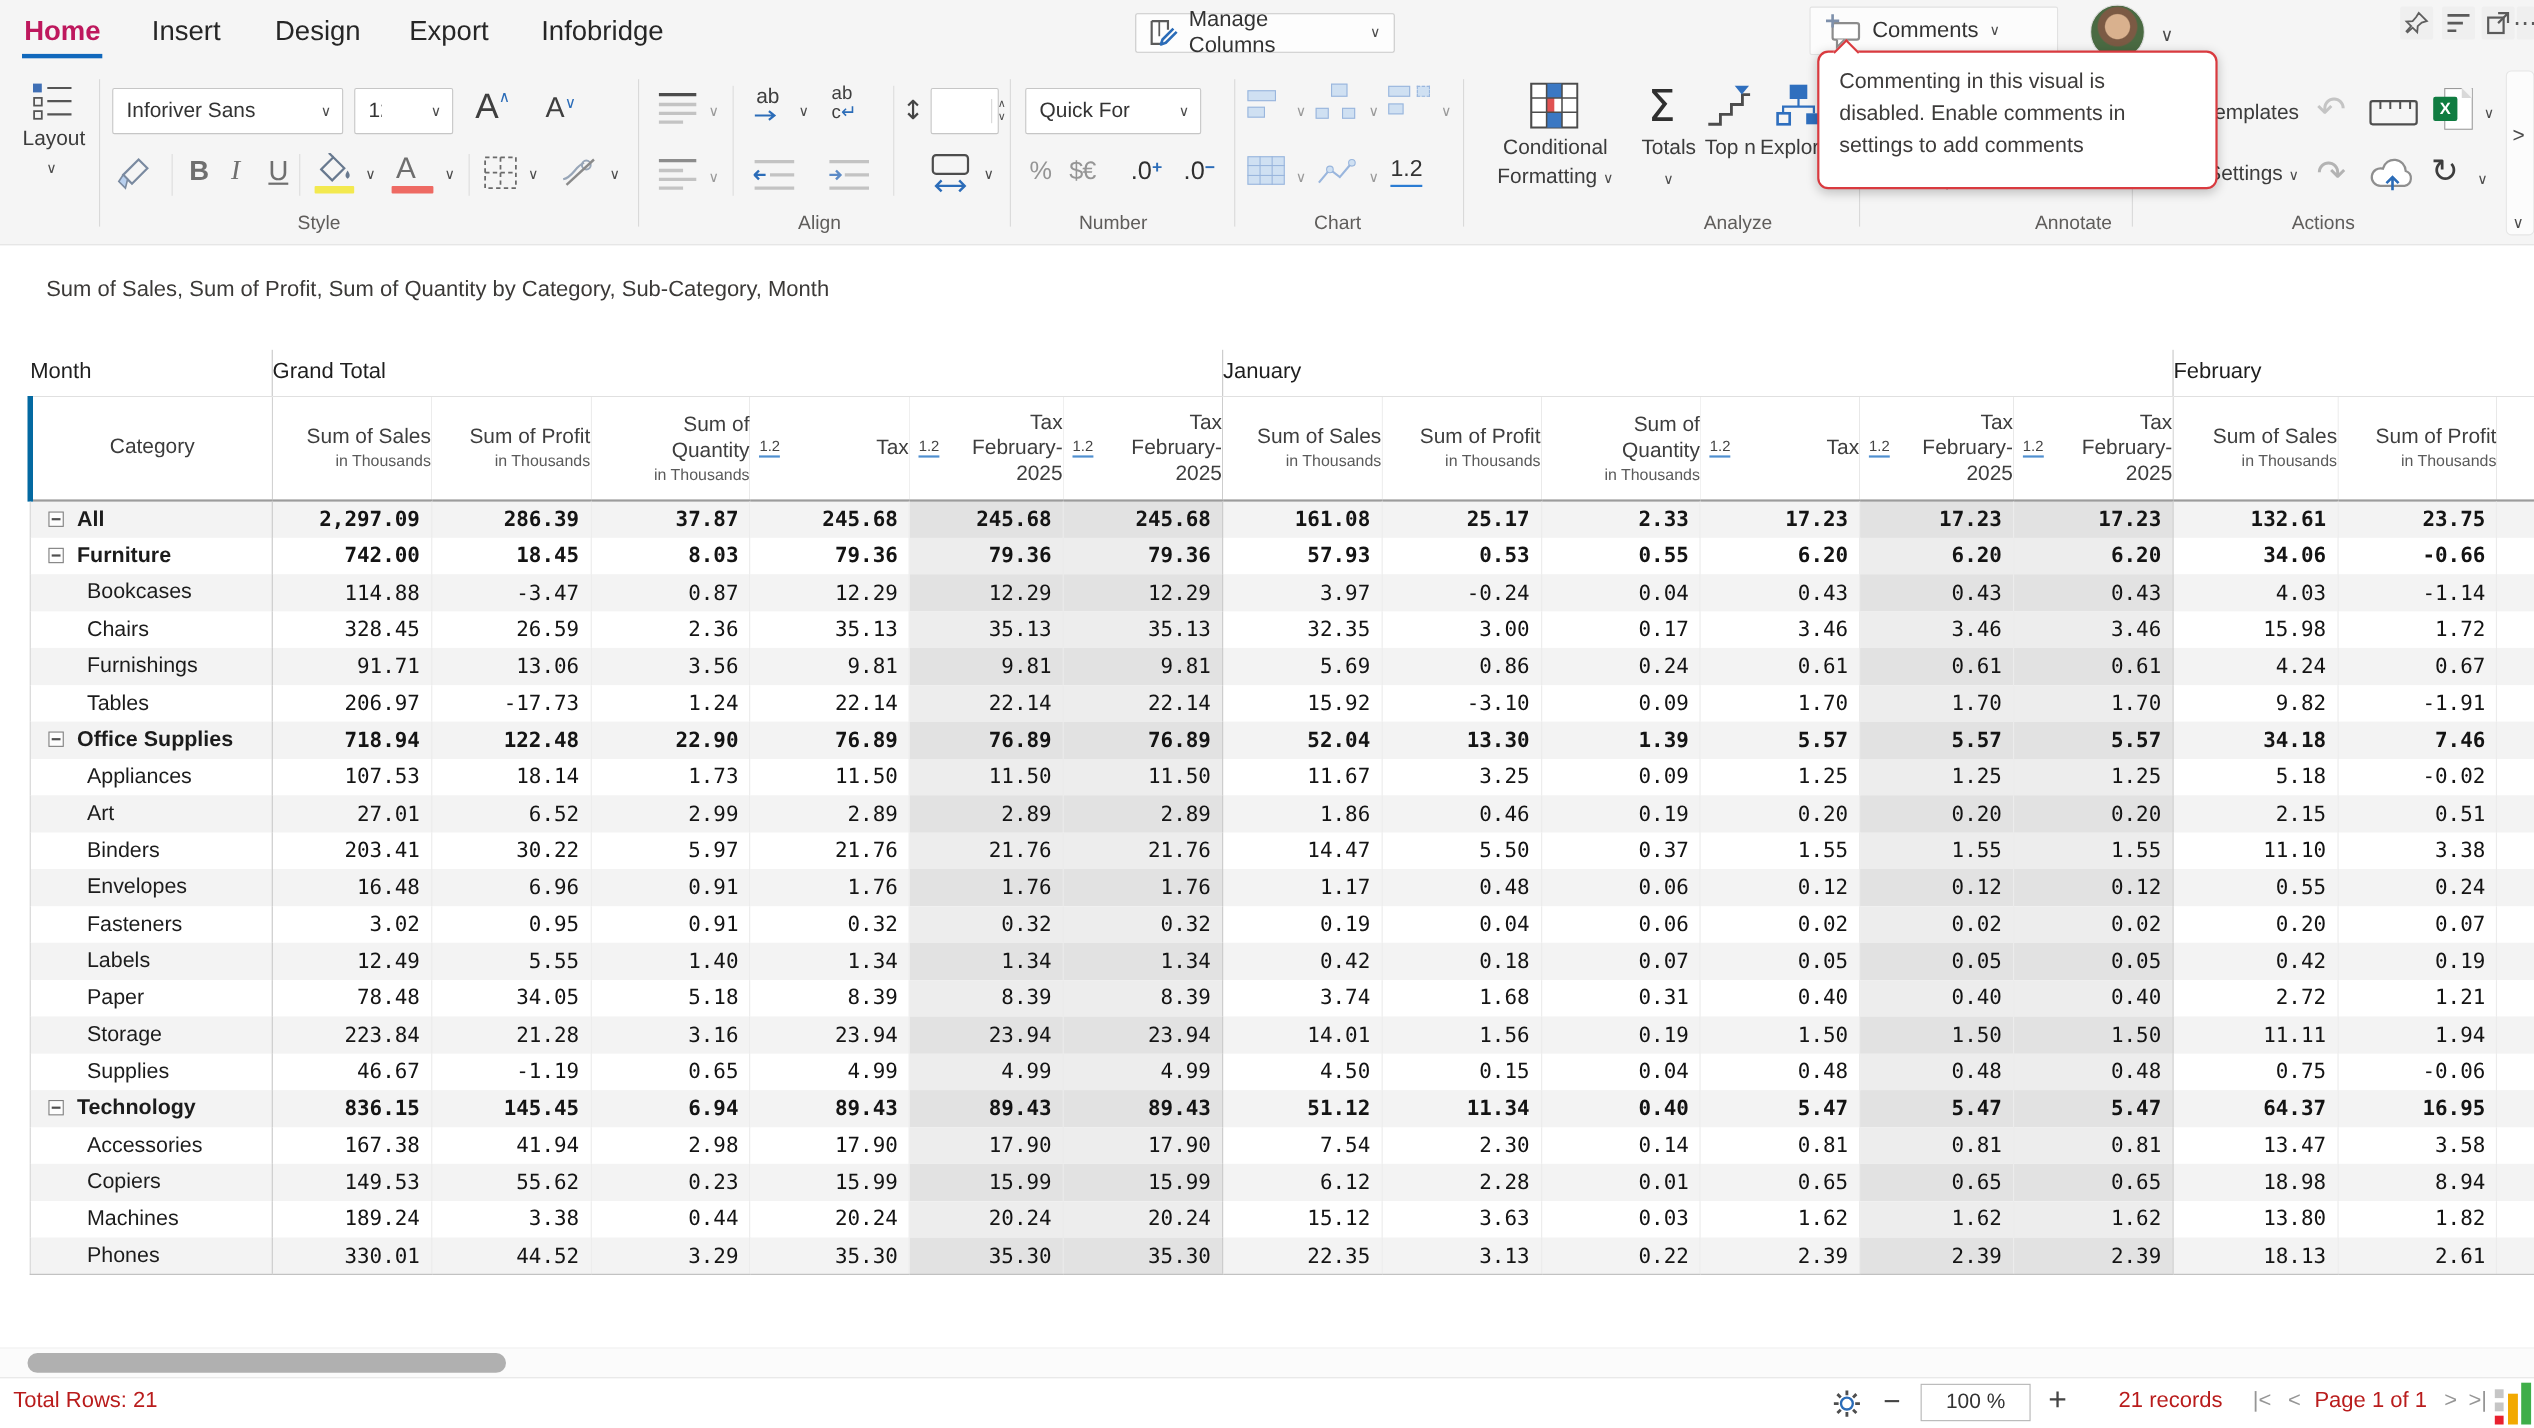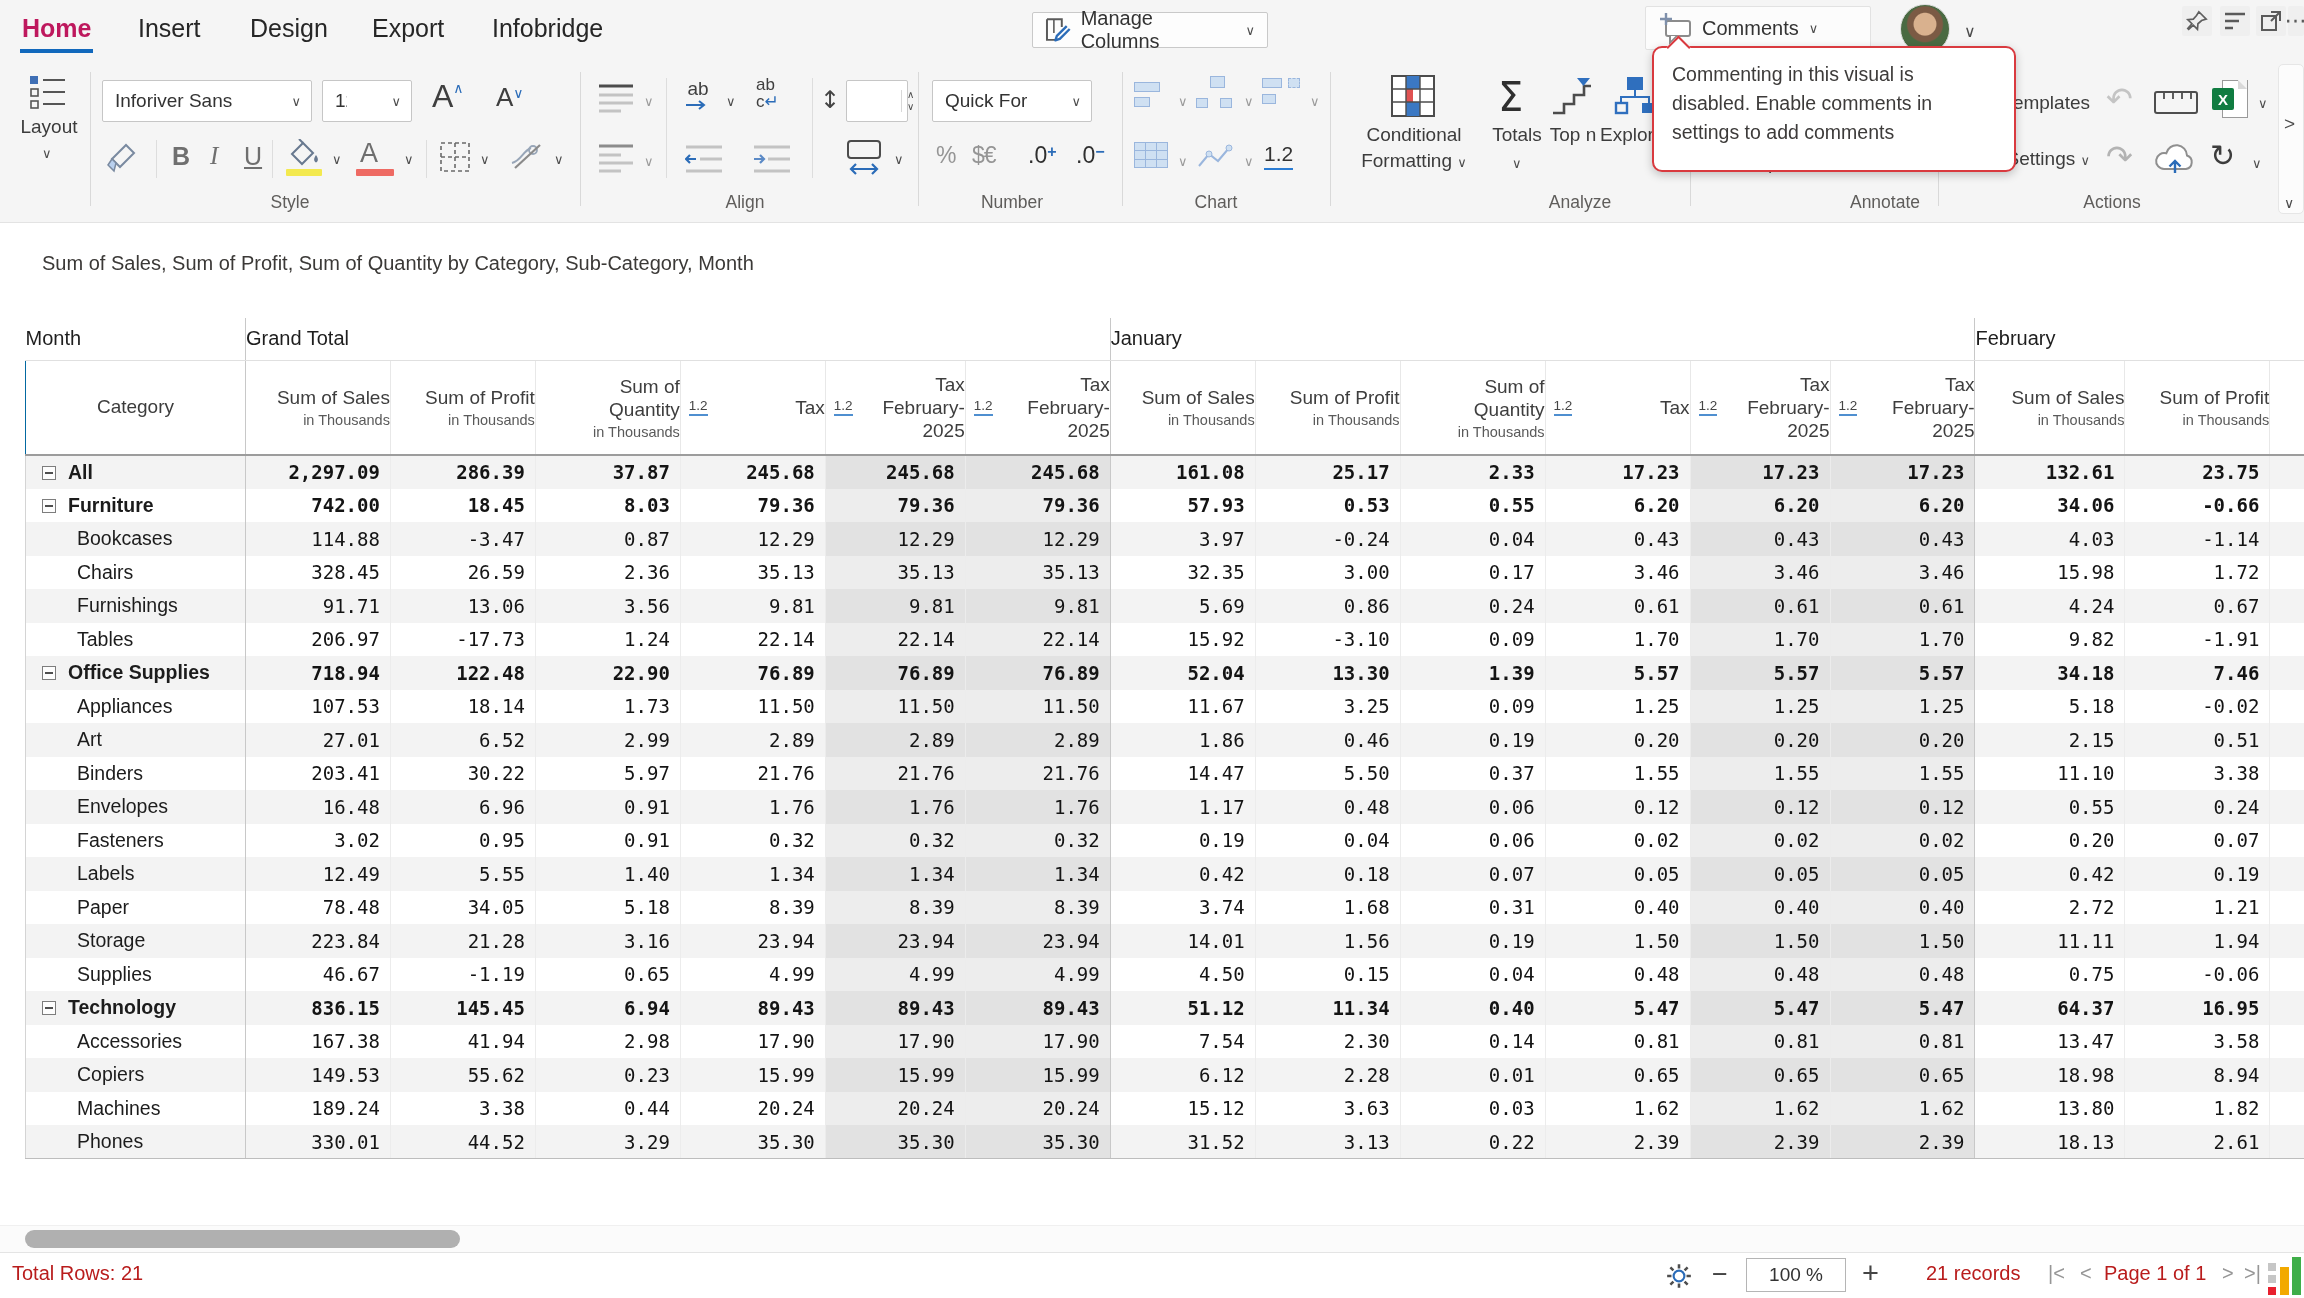--- a/index.html
+++ b/index.html
@@ -43,21 +43,21 @@
   
   .title{position:absolute;left:42px;top:252px;font-size:20px;color:#3b3937;}
   
   .tablewrap{position:absolute;left:25px;top:318px;}
   #pivot{border-collapse:collapse;table-layout:fixed;}
   #pivot th,#pivot td{padding:0;box-sizing:border-box;}
   #pivot thead th{background:#fff;font-weight:400;}
   tr.mrow th{height:42px;text-align:left;font-weight:700;font-size:20px;color:#1e1e1e;padding-left:13px;border-bottom:1px solid #e0e0e0;}
   tr.mrow th.corner{padding-left:9px;}
   tr.hrow th{height:95px;border-bottom:2px solid #9c9c9c;border-left:1px solid #e8e8e8;vertical-align:middle;position:relative;text-align:right;padding-right:10px;}
-  tr.hrow th.cath{text-align:center;padding-right:0;border-left:1px solid #0369a1;font-size:19px;color:#3c3c3c;}
+  tr.hrow th.cath{text-align:center;padding-right:0;border-left:5px solid #0369a1;font-size:19px;color:#3c3c3c;}
   .htitle{font-size:19px;color:#3e3e3e;line-height:23px;}
   .narrow .htitle{max-width:104px;margin-left:auto;}
   .hsub{font-size:14.5px;color:#5a5a5a;margin-top:3px;}
   .badge{position:absolute;left:8px;top:50%;transform:translateY(-50%);font-size:13.5px;color:#454545;border-bottom:2px solid #4f8fd0;line-height:15px;padding-bottom:1px;}
   #pivot tbody tr{height:33.5px;background:#fff;}
   #pivot tbody tr.odd{background:#f3f3f3;}
   #pivot tbody td{border-left:1px solid #ececec;}
   #pivot td.num{font-family:"DejaVu Sans Mono","Liberation Mono",monospace;font-size:19px;color:#141414;text-align:right;padding-right:10px;}
   #pivot td.sh{background-color:rgba(60,60,60,0.09);}
   #pivot tr.b td{font-weight:700;}
@@ -829,21 +829,21 @@
             <td class="num"></td>
           </tr>
           <tr class="odd">
             <td class="cat leaf"><span>Phones</span></td>
             <td class="num gs">330.01</td>
             <td class="num">44.52</td>
             <td class="num">3.29</td>
             <td class="num">35.30</td>
             <td class="num sh">35.30</td>
             <td class="num sh">35.30</td>
-            <td class="num gs">31.52</td>
+            <td class="num gs">22.35</td>
             <td class="num">3.13</td>
             <td class="num">0.22</td>
             <td class="num">2.39</td>
             <td class="num sh">2.39</td>
             <td class="num sh">2.39</td>
             <td class="num gs">18.13</td>
             <td class="num">2.61</td>
             <td class="num"></td>
           </tr>
         </tbody>

